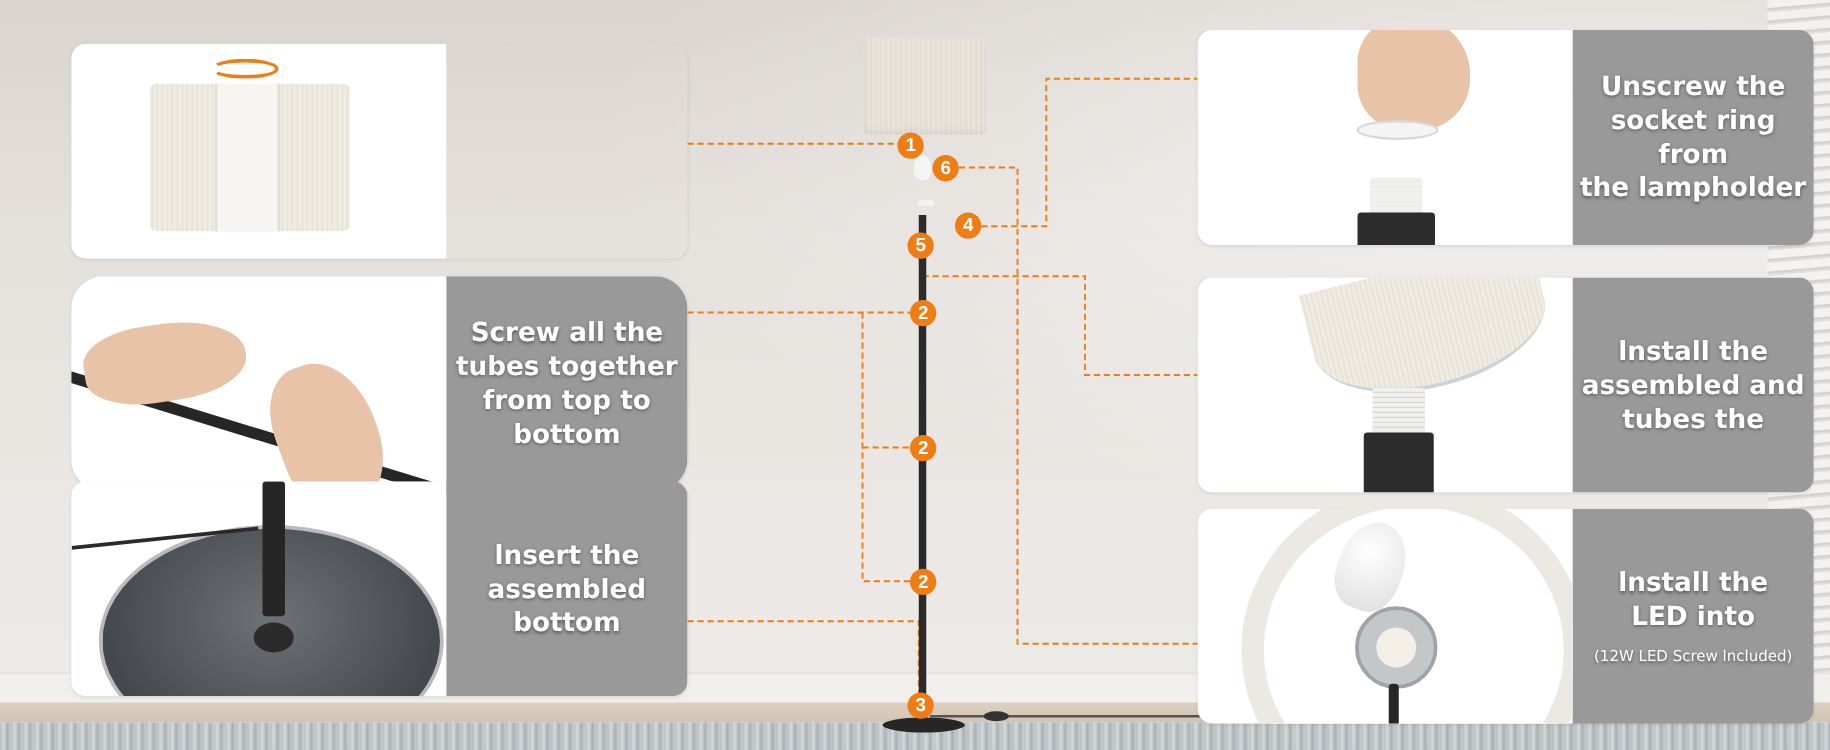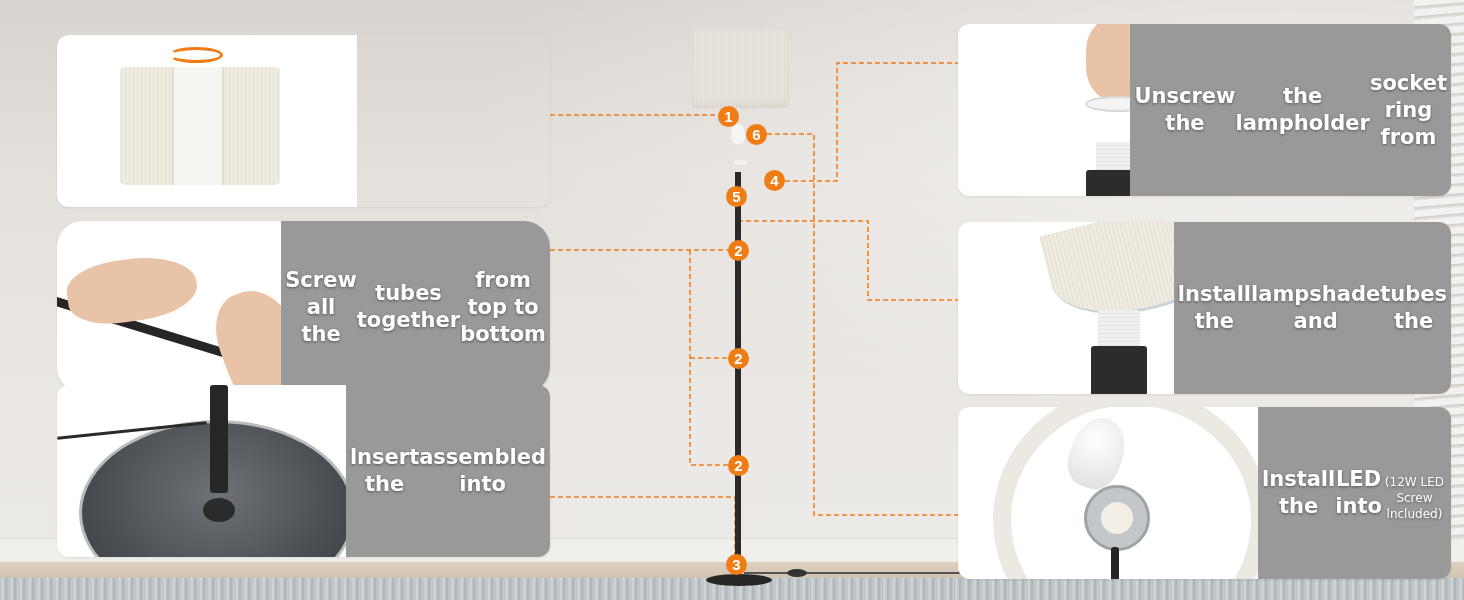--- a/index.html
+++ b/index.html
@@ -23,21 +23,21 @@
     position:absolute; left:0; top:578px; width:1464px; height:22px;
     background: repeating-linear-gradient(90deg,#b9c0c2 0px,#d4d9da 3px,#a9b1b4 6px,#c9cfd1 9px);
   }
 
   .card {
     position:absolute; height:172px; border-radius:12px; overflow:hidden;
     display:flex; box-shadow:0 1px 3px rgba(0,0,0,0.08);
   }
   .card .photo { width:300px; height:100%; background:#ffffff; position:relative; }
   .card .label {
-    flex:1; background:#999999; display:flex; flex-direction:row;
+    flex:1; background:#999999; display:flex; flex-direction:column;
     align-items:center; justify-content:center; text-align:center;
     color:#ffffff; font-weight:bold; font-size:21px; line-height:27px;
     text-shadow:0 1px 3px rgba(0,0,0,0.45);
     padding:0 4px;
   }
   .card .label .sub { font-size:12px; font-weight:normal; line-height:16px; margin-top:10px; }
   .card.left { left:57px; width:493px; }
   .card.right { left:958px; width:493px; }
 
   
@@ -163,47 +163,47 @@
 
 <div class="card left" style="top:385px;">
   <div class="photo" style="overflow:hidden;">
     <div class="base-disc"></div>
     <div class="pole-v" style="left:153px;top:0;width:18px;height:108px;"></div>
     <div class="cord" style="left:0;top:44px;width:150px;transform:rotate(-6deg);"></div>
     <div style="position:absolute;left:146px;top:113px;width:32px;height:24px;border-radius:50%;background:#2b2b2b;"></div>
   </div>
   <div class="label">
     <span>lnsert the</span>
-    <span>assembled into</span>
+    <span>assembled bottom</span>
   </div>
 </div>
 
 <div class="card right" style="top:24px;">
   <div class="photo" style="overflow:hidden;">
     <div class="hand" style="left:128px;top:-10px;width:90px;height:90px;"></div>
     <div class="ring" style="left:127px;top:72px;width:62px;height:12px;"></div>
     <div class="socket-top" style="left:138px;top:118px;width:42px;height:30px;"></div>
     <div class="socket-cyl" style="left:128px;top:146px;width:62px;height:30px;"></div>
   </div>
   <div class="label">
     <span>Unscrew the</span>
+    <span>socket ring from</span>
     <span>the lampholder</span>
-    <span>socket ring from</span>
   </div>
 </div>
 
 <div class="card right" style="top:222px;">
   <div class="photo" style="overflow:hidden;">
     <div class="shade-tilt"></div>
     <div class="socket-top" style="left:140px;top:88px;width:42px;height:40px;"></div>
     <div class="socket-cyl" style="left:133px;top:124px;width:56px;height:50px;"></div>
   </div>
   <div class="label">
     <span>lnstall the</span>
-    <span>lampshade and</span>
+    <span>assembled and</span>
     <span>tubes the</span>
   </div>
 </div>
 
 <div class="card right" style="top:407px;">
   <div class="photo" style="overflow:hidden;">
     <div class="bulb-shade"></div>
     <div class="bulb"></div>
     <div class="holder">
         <div class="holder-in"></div>

